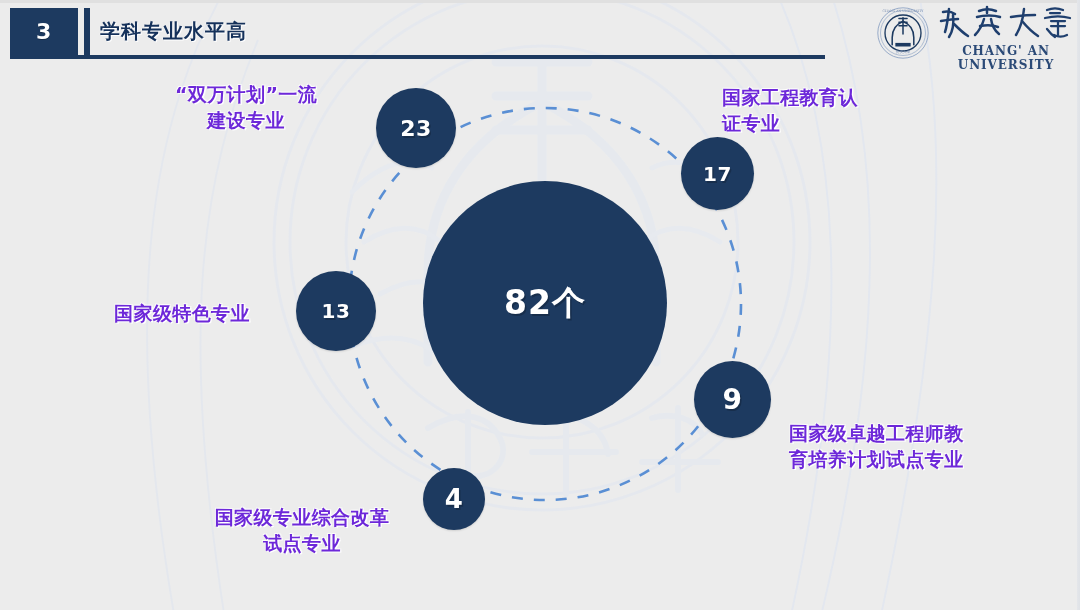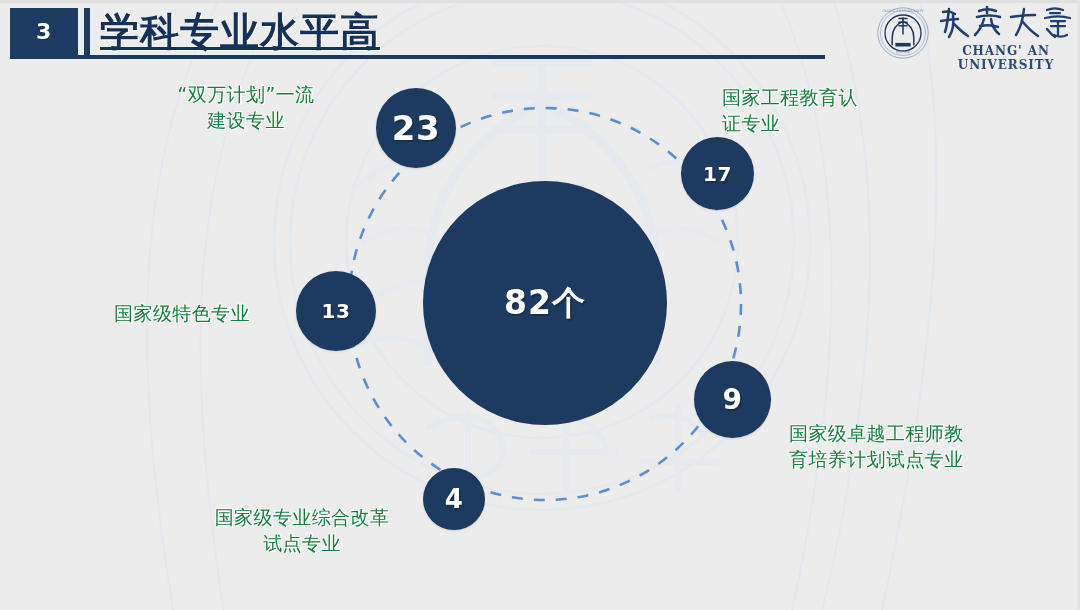--- a/index.html
+++ b/index.html
@@ -43,24 +43,23 @@
     letter-spacing:.5px;
     text-shadow:0 1px 0 rgba(0,0,0,.25);
   }
   #title-bar{
     position:absolute;left:84px;top:8px;width:6px;height:47px;
     background:#1d3a60;
   }
   #title-text{
     position:absolute;left:100px;top:9px;height:45px;
     display:flex;align-items:center;
-    color:#15315a;font-size:39px;font-weight:bold;
+    color:#15315a;font-size:20px;font-weight:bold;
     letter-spacing:1px;
     text-shadow:1px 1px 0 #ffffff, -0.5px -0.5px 0 rgba(255,255,255,.7);
-    text-decoration:underline;
   }
   #title-rule{
     position:absolute;left:10px;top:55px;width:815px;height:4px;
     background:#1d3a60;
   }
 
   
   #logo{position:absolute;left:876px;top:4px;width:198px;height:58px;}
   #logo-seal{position:absolute;left:0;top:2px;width:54px;height:54px;}
   #logo-cn{
@@ -96,29 +95,29 @@
     position:absolute;left:423px;top:121px;width:244px;height:244px;
     border-radius:50%;background:#1d3a60;
     display:flex;flex-direction:column;align-items:center;justify-content:center;
     line-height:1.18;
   }
   #center-circle div{
     color:#ffffff;font-size:33px;font-weight:bold;letter-spacing:1px;
     text-shadow:1.5px 1.5px 0 rgba(0,0,0,.22);
   }
 
-  #b-23{left:376px;top:28px;width:80px;height:80px;font-size:34px;}
+  #b-23{left:376px;top:28px;width:80px;height:80px;font-size:22px;}
   #b-17{left:681px;top:77px;width:73px;height:73px;font-size:20px;}
   #b-13{left:296px;top:211px;width:80px;height:80px;font-size:20px;}
   #b-4 {left:423px;top:408px;width:62px;height:62px;font-size:26px;}
   #b-9 {left:694px;top:301px;width:77px;height:77px;font-size:28px;}
 
   .lbl{
     position:absolute;
-    color:#15803d;font-size:19px;font-weight:normal;
+    color:#6d28d9;font-size:19px;font-weight:bold;
     line-height:1.38;letter-spacing:.4px;
     text-shadow:1.4px 1.4px 0 #ffffff,
                 -0.6px -0.6px 0 rgba(255,255,255,.85),
                 1.4px -0.6px 0 rgba(255,255,255,.6);
     white-space:pre-line;
   }
   #lbl-23{left:146px;top:21px;width:200px;text-align:center;}
   #lbl-17{left:722px;top:24px;width:195px;text-align:left;}
   #lbl-13{left:92px;top:240px;width:180px;text-align:center;}
   #lbl-4 {left:186px;top:444px;width:232px;text-align:center;}

